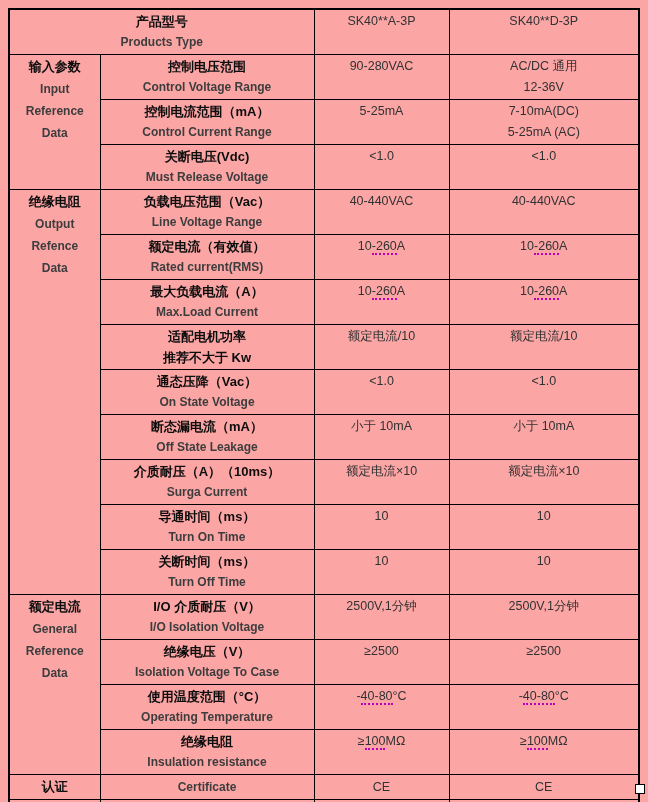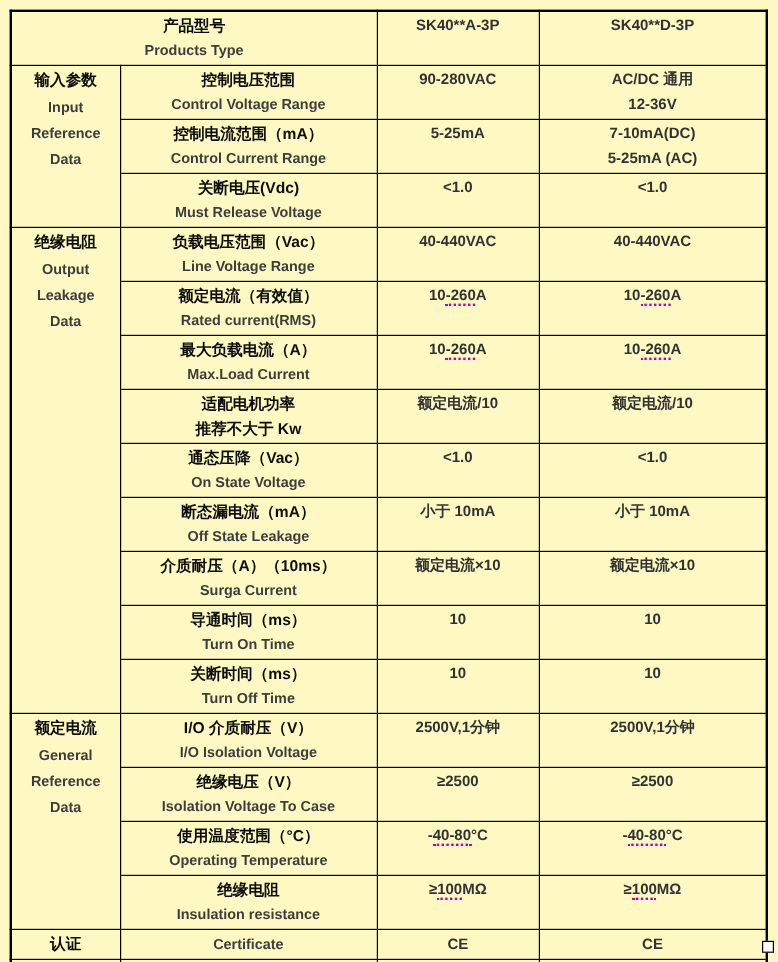--- a/index.html
+++ b/index.html
@@ -1,28 +1,28 @@
 <!DOCTYPE html>
 <html style="--cn: #0d0d0d; --en: #3d3d3d; --vl: #323232; --sq: #bb00bb;"><head>
 <meta charset="utf-8">
 <style>
   html,body{margin:0;padding:0;background:#ffffff;}
-  #page{position:relative;width:648px;height:802px;background:#fef9c3;overflow:hidden;
+  #page{position:relative;width:648px;height:802px;background:#fca5a5;overflow:hidden;
         font-family:"Liberation Sans","DejaVu Sans",sans-serif;}
   table.spec{position:absolute;left:8px;top:8px;width:630px;border-collapse:collapse;
              table-layout:fixed;border:2px solid #000;}
   table.spec td{border:1.5px solid #000;padding:1px 2px;vertical-align:top;overflow:hidden;}
   tr.hdr{height:38px;}
   tr.row2{height:43px;margin-left:44px;}
   tr.single1{height:21px;}
   tr.single2{height:27px;}
   td.center{text-align:center;}
   .cn{font-weight:700;color:var(--cn,#0d0d0d);font-size:13px;line-height:21px;text-align:center;}
   .en{font-weight:700;color:var(--en,#3d3d3d);font-size:12px;line-height:21px;text-align:center;}
-  .val{font-weight:700;color:var(--vl,#323232);font-size:12.5px;line-height:21px;text-align:center;}
+  .val{font-weight:400;color:var(--vl,#323232);font-size:12.5px;line-height:21px;text-align:center;}
   td.cat{vertical-align:top;padding-top:2px;}
   td.cat .cn,td.cat .en{line-height:22px;}
   tr.single1 td,tr.single2 td{vertical-align:middle;}
   tr.single2 td{vertical-align:top;padding-top:2px;}
   .sq{border-bottom:2px dotted var(--sq,#bb00bb);padding-bottom:0px;}
   #handle{position:absolute;left:635px;top:784px;width:8px;height:8px;background:#fff;
           border:1.5px solid #000;}
 </style>
 </head>
 <body>
@@ -89,21 +89,21 @@
             <div class="val">&lt;1.0</div>
           </td>
           <td class="center">
             <div class="val">&lt;1.0</div>
           </td>
         </tr>
         <tr class="row2">
           <td class="cat center" rowspan="9">
             <div class="cn">绝缘电阻</div>
             <div class="en">Output</div>
-            <div class="en">Leakage</div>
+            <div class="en">Refence</div>
             <div class="en">Data</div>
           </td>
           <td class="center">
             <div class="cn">负载电压范围（Vac）</div>
             <div class="en">Line Voltage Range</div>
           </td>
           <td class="center">
             <div class="val">40-440VAC</div>
           </td>
           <td class="center">

